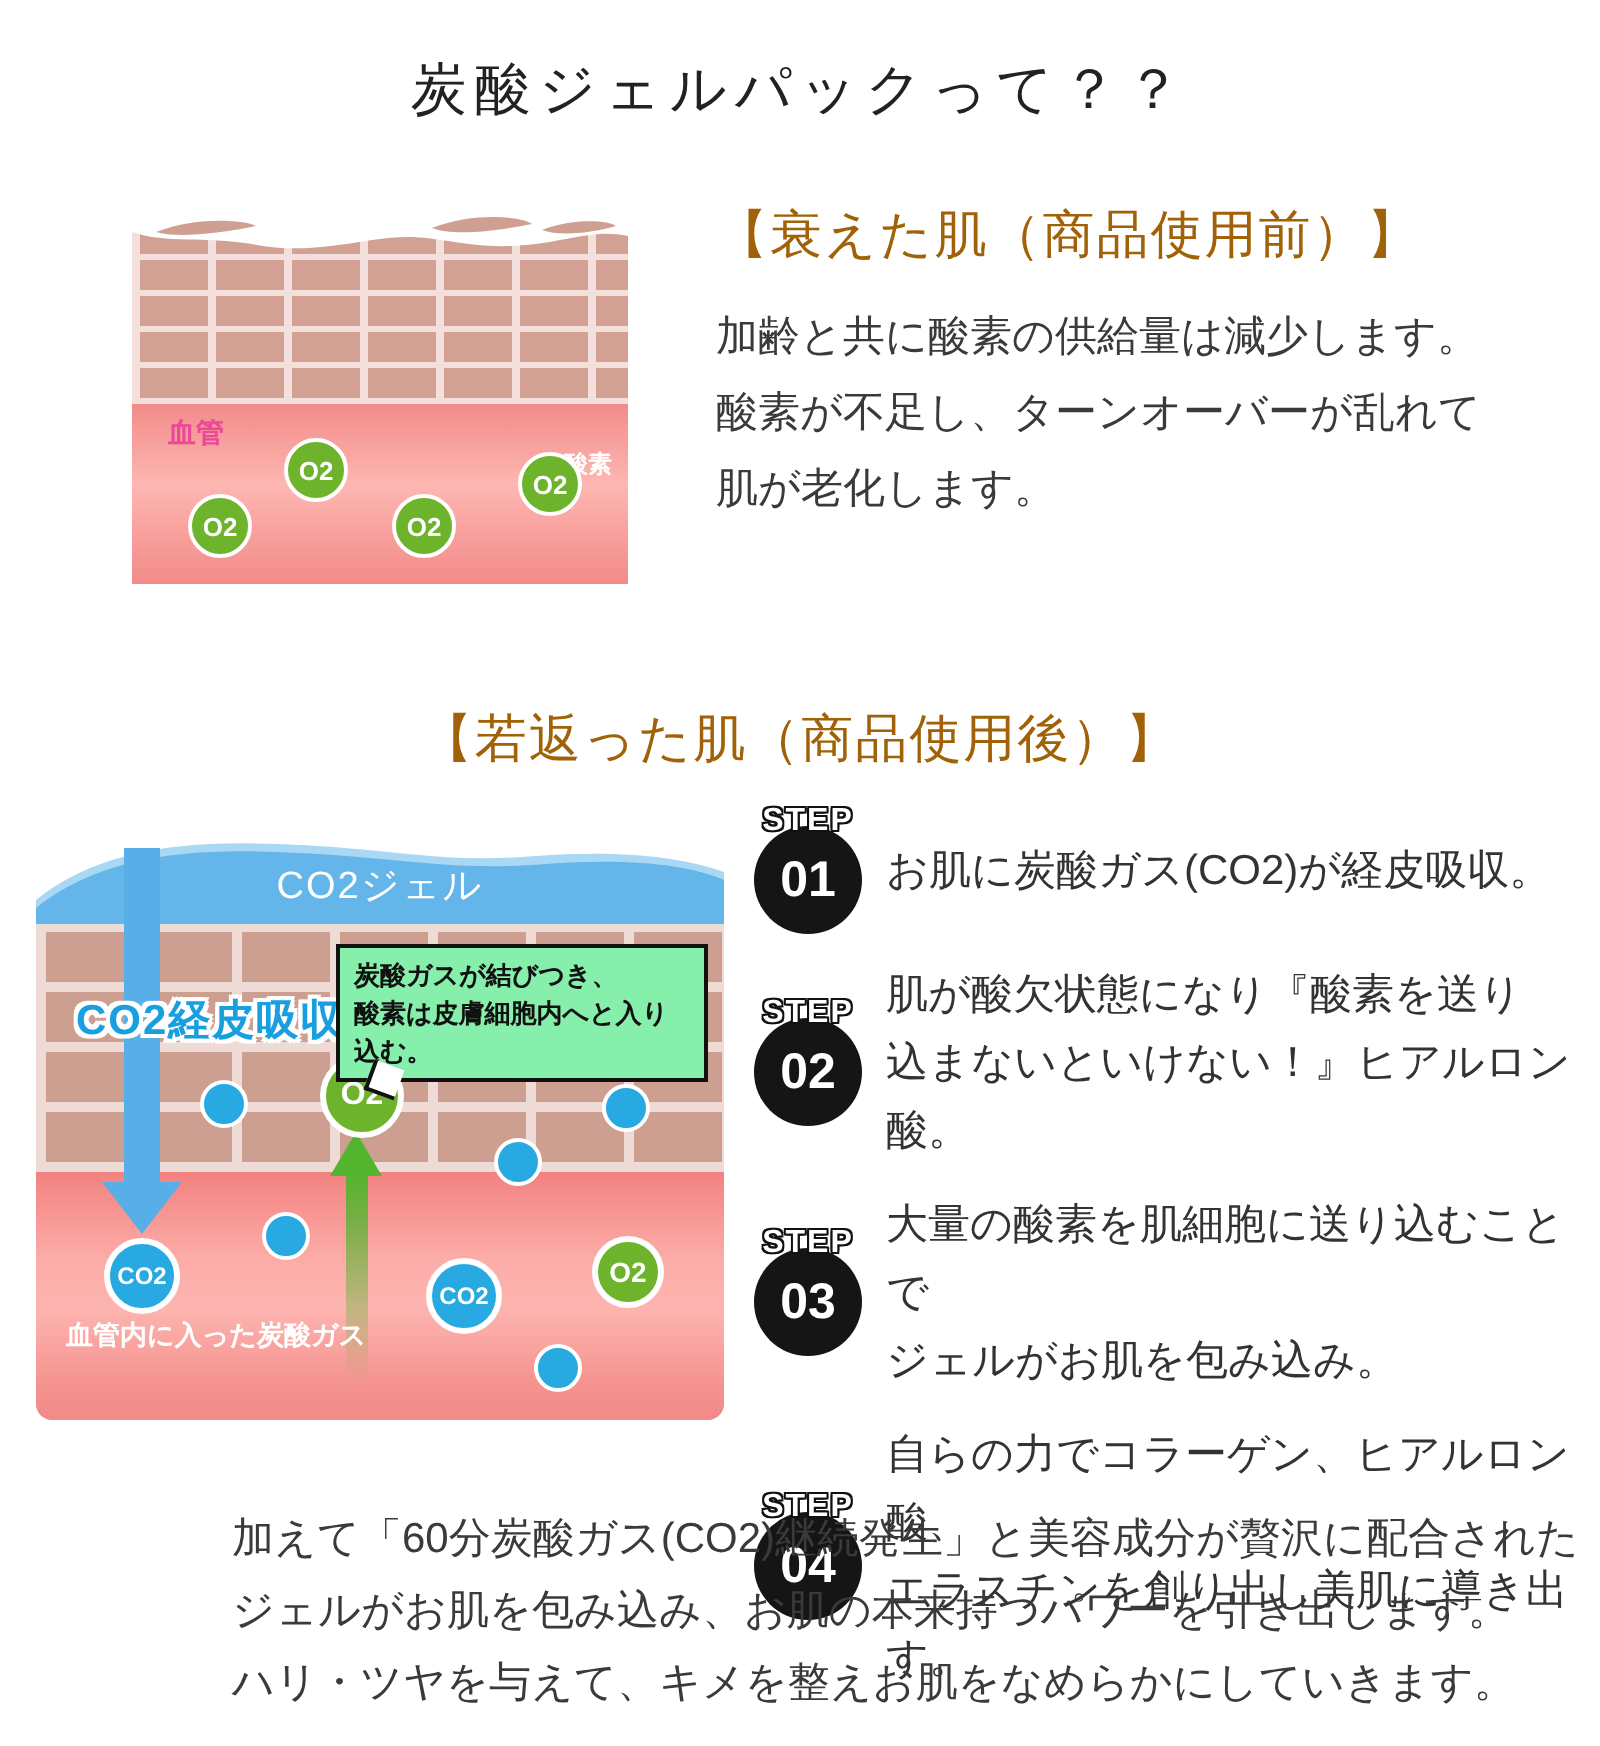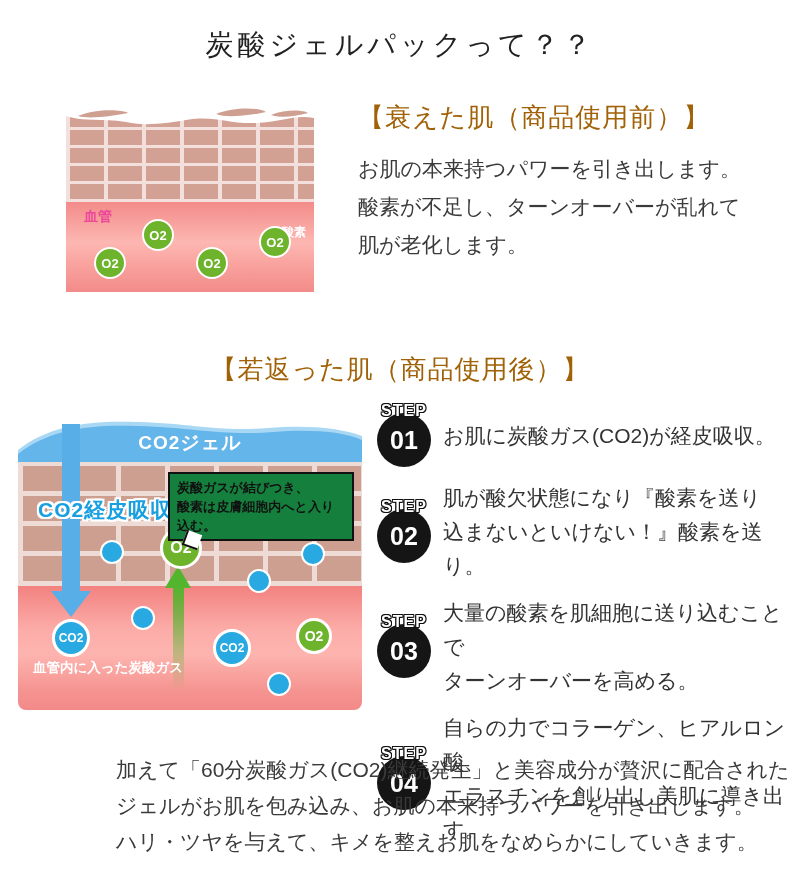--- a/index.html
+++ b/index.html
@@ -29,21 +29,21 @@
   .oxygen-label{position:absolute;left:216px;top:112px;font-size:12px;font-weight:bold;color:#fff;}
 
   .o2c{position:absolute;border-radius:50%;background:#6db32b;border:2px solid #fff;
     display:flex;align-items:center;justify-content:center;color:#fff;font-weight:bold;box-sizing:border-box;}
   .o2c.s32{width:32px;height:32px;font-size:13px;}
 
   
   .dg2{position:absolute;left:18px;top:418px;width:344px;height:292px;border-radius:8px;overflow:hidden;}
   .dg2-band-svg{position:absolute;left:0;top:0;}
   .gel-label{position:absolute;left:0;top:12px;width:100%;text-align:center;
-    font-size:19px;font-weight:bold;color:#fff;letter-spacing:1px;z-index:3;}
+    font-size:19px;font-weight:normal;color:#fff;letter-spacing:1px;z-index:3;}
   .dg2-skin{position:absolute;left:0;top:44px;width:344px;height:124px;
     background-color:#cd9f90;
     background-image:
       repeating-linear-gradient(90deg,#efdbd6 0 5px,rgba(0,0,0,0) 5px 49px),
       repeating-linear-gradient(0deg,#efdbd6 0 5px,rgba(0,0,0,0) 5px 30px);}
   .dg2-blood{position:absolute;left:0;top:168px;width:344px;height:124px;
     background:linear-gradient(180deg,#f28280 0%,#fcaca8 35%,#fdb4af 55%,#f59390 85%,#f28a88 100%);}
 
   .blue-arrow-shaft{position:absolute;left:44px;top:6px;width:18px;height:168px;background:#58aee6;z-index:4;}
   .blue-arrow-head{position:absolute;left:33px;top:173px;width:0;height:0;z-index:4;
@@ -51,21 +51,21 @@
   .green-arrow-head{position:absolute;left:147px;top:148px;width:0;height:0;z-index:4;
     border-left:13px solid transparent;border-right:13px solid transparent;border-bottom:22px solid #53b52e;}
   .green-arrow-shaft{position:absolute;left:155px;top:168px;width:11px;height:105px;z-index:4;
     background:linear-gradient(180deg,#53b52e 0%,rgba(83,181,46,0) 100%);}
 
   .absorption-label{position:absolute;left:20px;top:78px;z-index:6;
     font-size:21px;font-weight:bold;letter-spacing:1px;color:#189fe0;
     text-shadow:-2px -2px 0 #fff,2px -2px 0 #fff,-2px 2px 0 #fff,2px 2px 0 #fff,0 -2px 0 #fff,0 2px 0 #fff,-2px 0 0 #fff,2px 0 0 #fff;}
 
   .bubble{position:absolute;left:150px;top:54px;width:186px;box-sizing:border-box;z-index:7;
-    background:#15803d;border:2px solid #111;padding:4px 7px;font-size:13px;font-weight:bold;line-height:19px;color:#111;}
+    background:#86efac;border:2px solid #111;padding:4px 7px;font-size:13px;font-weight:bold;line-height:19px;color:#111;}
   .bubble-tail{position:absolute;left:14px;bottom:-9px;width:14px;height:14px;background:#fff;
     border-left:2px solid #111;border-bottom:2px solid #111;transform:rotate(20deg);}
 
   .bluec{position:absolute;border-radius:50%;background:#29a9e1;border:2px solid #fff;box-sizing:border-box;z-index:5;}
   .bluec.s24{width:24px;height:24px;}
   .co2c{position:absolute;width:38px;height:38px;border-radius:50%;background:#29a9e1;border:3px solid #fff;
     display:flex;align-items:center;justify-content:center;color:#fff;font-weight:bold;font-size:12px;box-sizing:border-box;z-index:5;}
   .o2c.s42{width:42px;height:42px;font-size:16px;border-width:3px;z-index:6;}
   .o2c.s36{width:36px;height:36px;font-size:14px;border-width:3px;z-index:5;}
 
@@ -104,21 +104,21 @@
     <div class="vessel-label">血管</div>
     <div class="oxygen-label">酸素</div>
     <div class="o2c s32" style="left:76px;top:107px;">O2</div>
     <div class="o2c s32" style="left:28px;top:135px;">O2</div>
     <div class="o2c s32" style="left:130px;top:135px;">O2</div>
     <div class="o2c s32" style="left:193px;top:114px;">O2</div>
   </div>
 
   <div class="sec-heading before-heading">【衰えた肌（商品使用前）】</div>
   <div class="before-body">
-    <div>お肌の本来持つパワーを引き出します。</div>
+    <div>加齢と共に酸素の供給量は減少します。</div>
     <div>酸素が不足し、ターンオーバーが乱れて</div>
     <div>肌が老化します。</div>
   </div>
 
   <div class="sec-heading after-heading">【若返った肌（商品使用後）】</div>
 
   <div class="dg2">
     <div class="dg2-skin"></div>
     <div class="dg2-blood"></div>
 
@@ -168,32 +168,32 @@
       </div>
     </div>
 
     <div class="step-row">
       <div class="step-badge">
         <span class="step-word">STEP</span>
         <span class="step-num">02</span>
       </div>
       <div class="step-text">
         <div>肌が酸欠状態になり『酸素を送り</div>
-        <div>込まないといけない！』酸素を送り。</div>
+        <div>込まないといけない！』ヒアルロン酸。</div>
       </div>
     </div>
 
     <div class="step-row">
       <div class="step-badge">
         <span class="step-word">STEP</span>
         <span class="step-num">03</span>
       </div>
       <div class="step-text">
         <div>大量の酸素を肌細胞に送り込むことで</div>
-        <div>ターンオーバーを高める。</div>
+        <div>ジェルがお肌を包み込み。</div>
       </div>
     </div>
 
     <div class="step-row">
       <div class="step-badge">
         <span class="step-word">STEP</span>
         <span class="step-num">04</span>
       </div>
       <div class="step-text">
         <div>自らの力でコラーゲン、ヒアルロン酸、</div>

